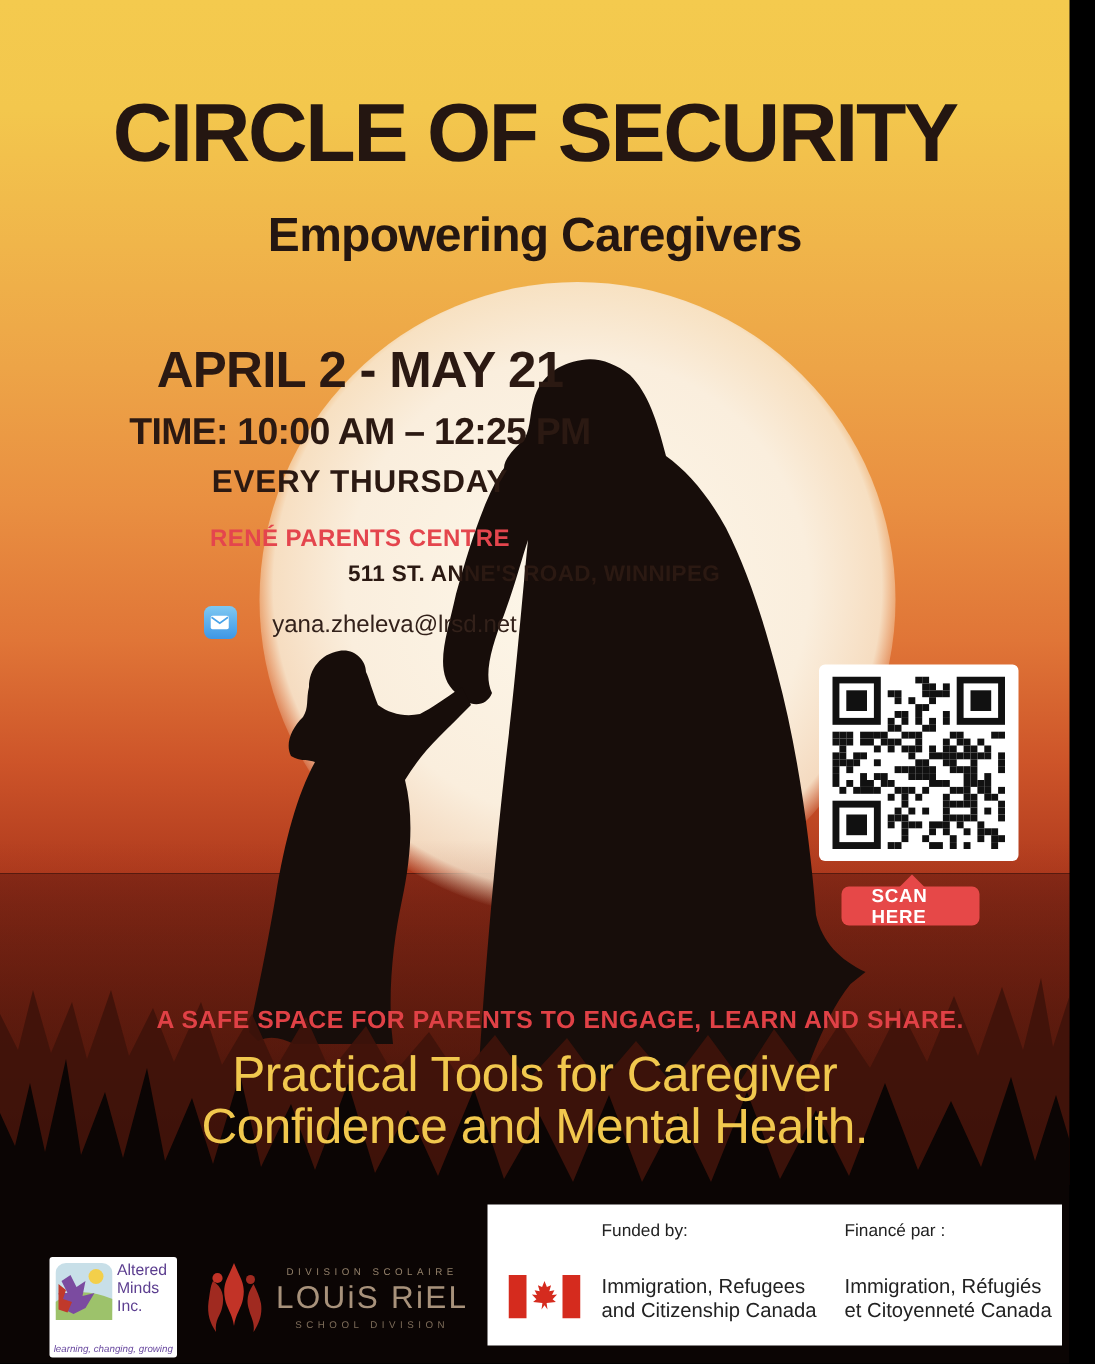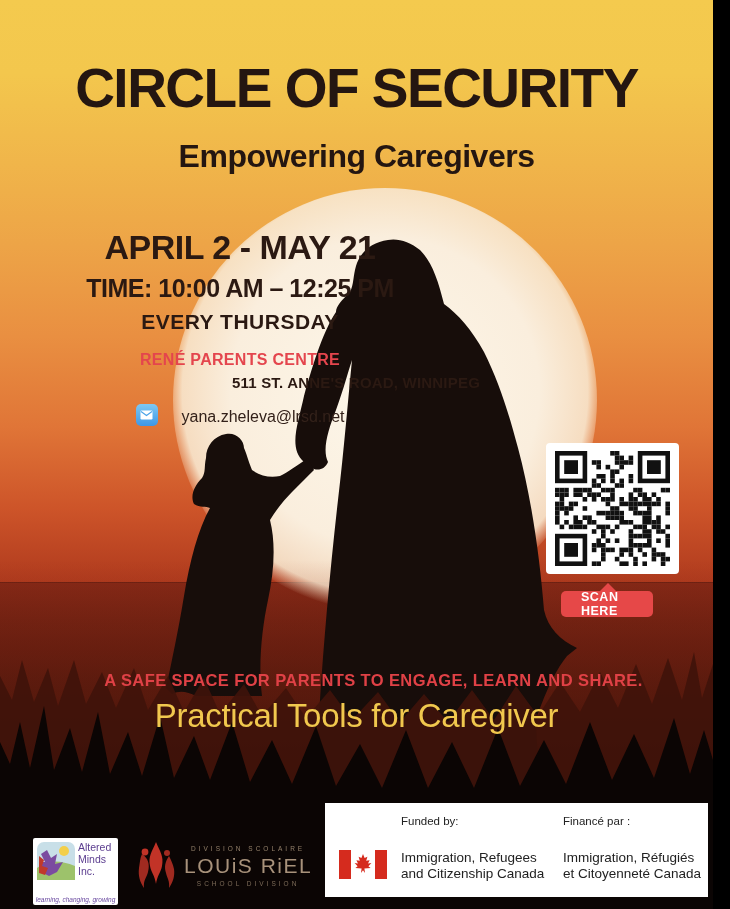--- a/index.html
+++ b/index.html
@@ -375,20 +375,21 @@
       </svg>
   </div>
   <div class="abs scan-btn">
     <span class="scan-ptr"></span>
     <span>SCAN HERE</span>
   </div>
 
   <div class="abs ctr safe">A SAFE SPACE FOR PARENTS TO ENGAGE, LEARN AND SHARE.</div>
   <div class="abs ctr big-tag">
     <div>Practical Tools for Caregiver</div>
+    <div>Confidence and Mental Health.</div>
   </div>
 
   <div class="abs am-card">
     <svg class="am-art" width="38" height="38" viewBox="0 0 38 38">
       <rect x="0" y="0" width="38" height="38" rx="7" fill="#c8dfe8"></rect>
       <circle cx="27" cy="9" r="5" fill="#f3cf4a"></circle>
       <path d="M0 26 Q14 14 38 24 L38 38 L0 38 Z" fill="#9dc26b"></path>
       <path d="M10 8 L14 16 L20 12 L18 22 L26 20 L20 30 L12 34 L4 30 L2 20 L8 20 L4 12 Z" fill="#7b4ba0"></path>
       <path d="M2 14 L7 18 L5 24 L11 26 L8 33 L2 31 Z" fill="#c0392b"></path>
     </svg>

